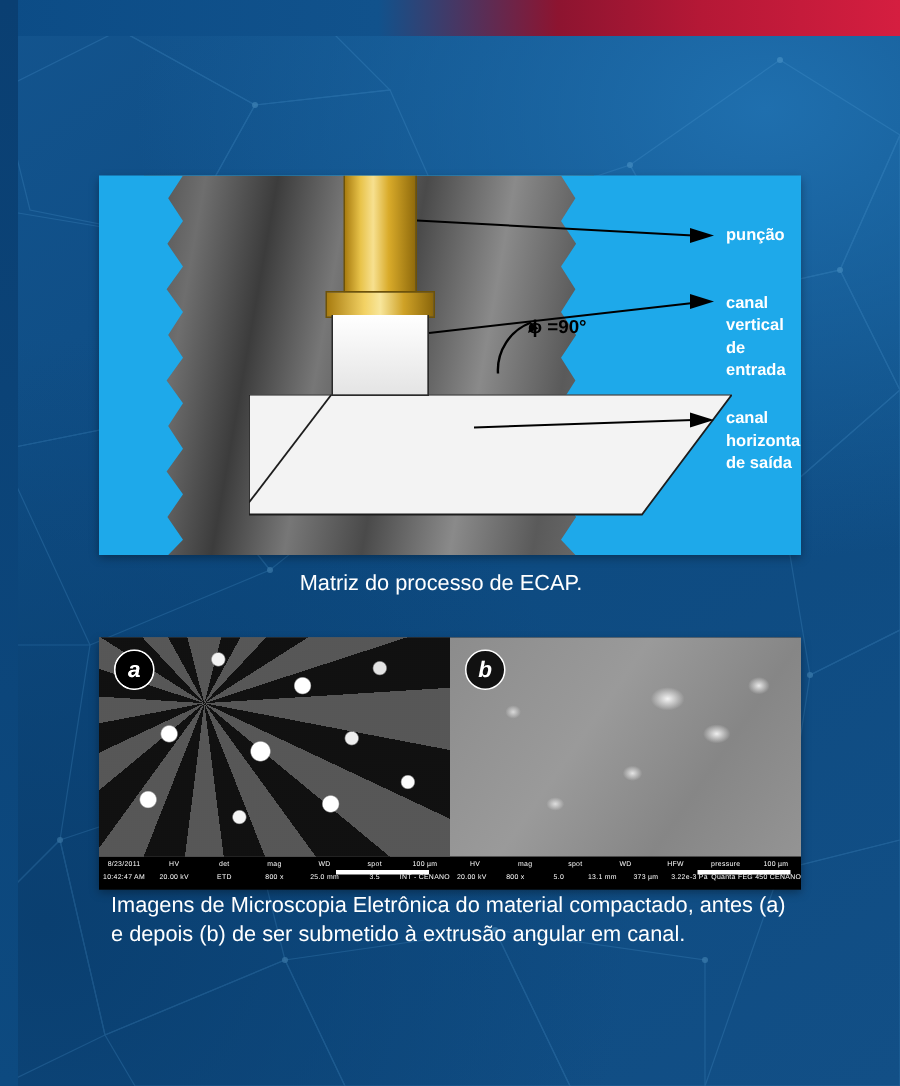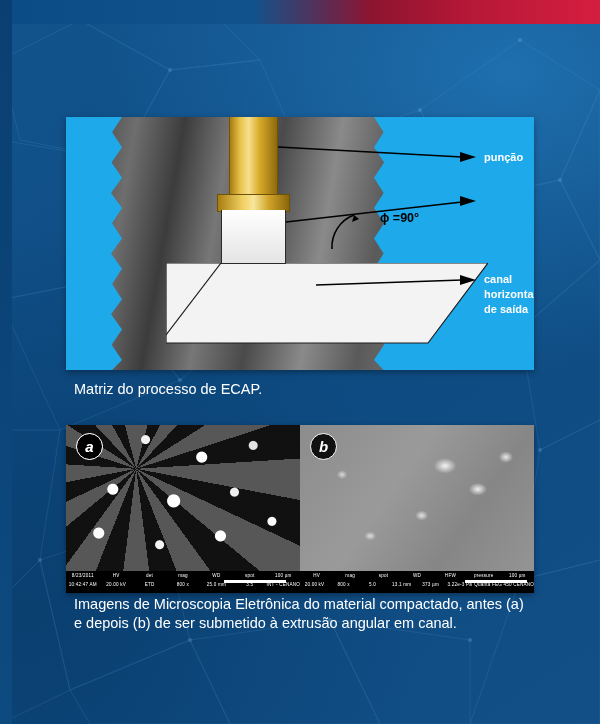--- a/index.html
+++ b/index.html
@@ -65,28 +65,28 @@
     border:1px solid #2a2a2a;border-top:none;
   }
   
   .fig1 .exit{
     position:absolute;left:100px;top:146px;width:322px;height:82px;
   }
   .fig1 .label{
     position:absolute;color:#ffffff;font-size:11px;font-weight:700;line-height:15px;
   }
   .fig1 .angle{
-    position:absolute;color:#000;font-size:12.5px;font-weight:700;margin-left:28px;
+    position:absolute;color:#000;font-size:12.5px;font-weight:700;
   }
 
   
   .cap{
     position:absolute;color:#ffffff;font-size:14.5px;line-height:19px;
   }
-  #cap1{left:74px;top:380px;width:440px;}
+  #cap1{left:74px;top:380px;width:440px;text-align:center;}
   #cap2{left:74px;top:595px;width:452px;}
 
   
   .fig2{
     position:absolute;left:66px;top:425px;width:468px;height:168px;
     background:#111;box-shadow:0 2px 6px rgba(0,0,0,.35);
     display:flex;flex-direction:column;
   }
   .fig2 .panes{display:flex;flex:1;}
   .pane{position:relative;width:50%;height:100%;overflow:hidden;}
@@ -213,20 +213,24 @@
     <polygon points="410,40 394,35 394,45" fill="#000"></polygon>
 
     <line x1="220" y1="105" x2="396" y2="85" stroke="#000" stroke-width="1.3"></line>
     <polygon points="410,84 394,79 394,89" fill="#000"></polygon>
 
     <line x1="250" y1="168" x2="396" y2="163" stroke="#000" stroke-width="1.3"></line>
     <polygon points="410,163 394,158 394,168" fill="#000"></polygon>
   </svg>
 
   <div class="label" style="left:418px;top:33px;">punção</div>
+  <div class="label" style="left:418px;top:78px;">
+    <span>canal vertical</span><br>
+    <span>de entrada</span>
+  </div>
   <div class="label" style="left:418px;top:155px;">
     <span>canal horizontal</span><br>
     <span>de saída</span>
   </div>
 </div>
 
 <div class="cap" id="cap1">Matriz do processo de ECAP.</div>
 
 <div class="fig2">
   <div class="panes">

